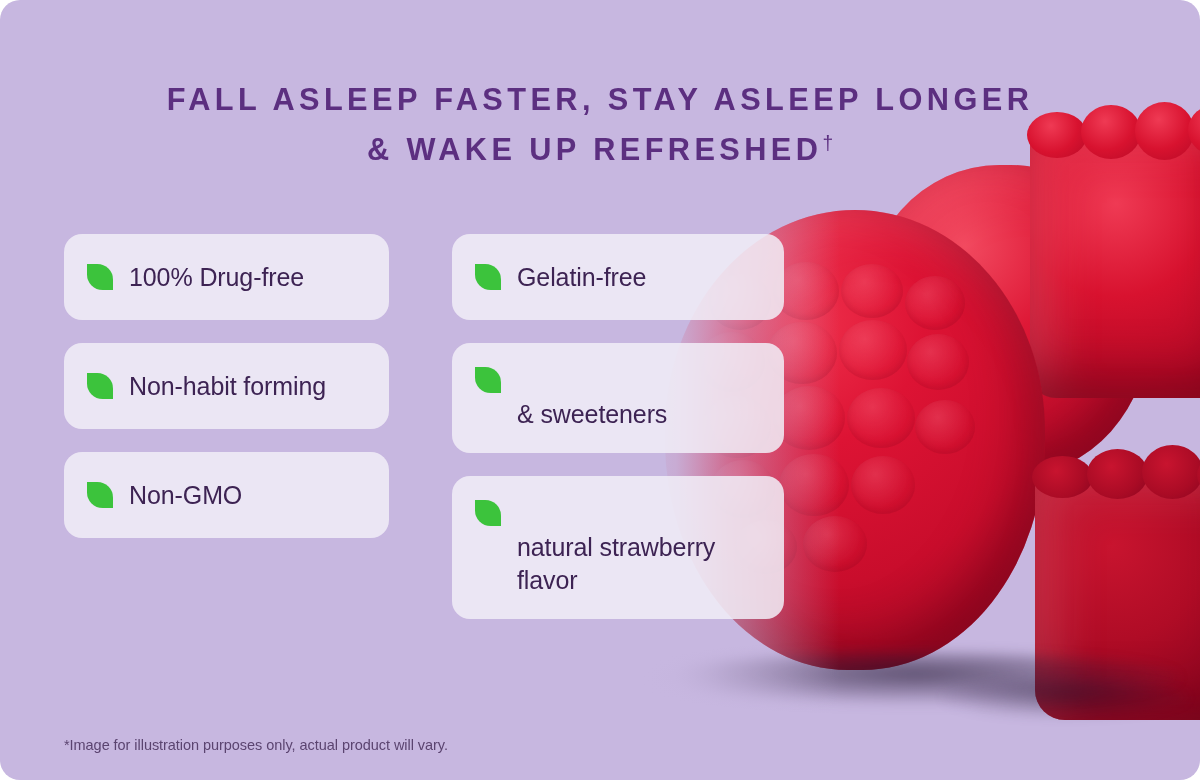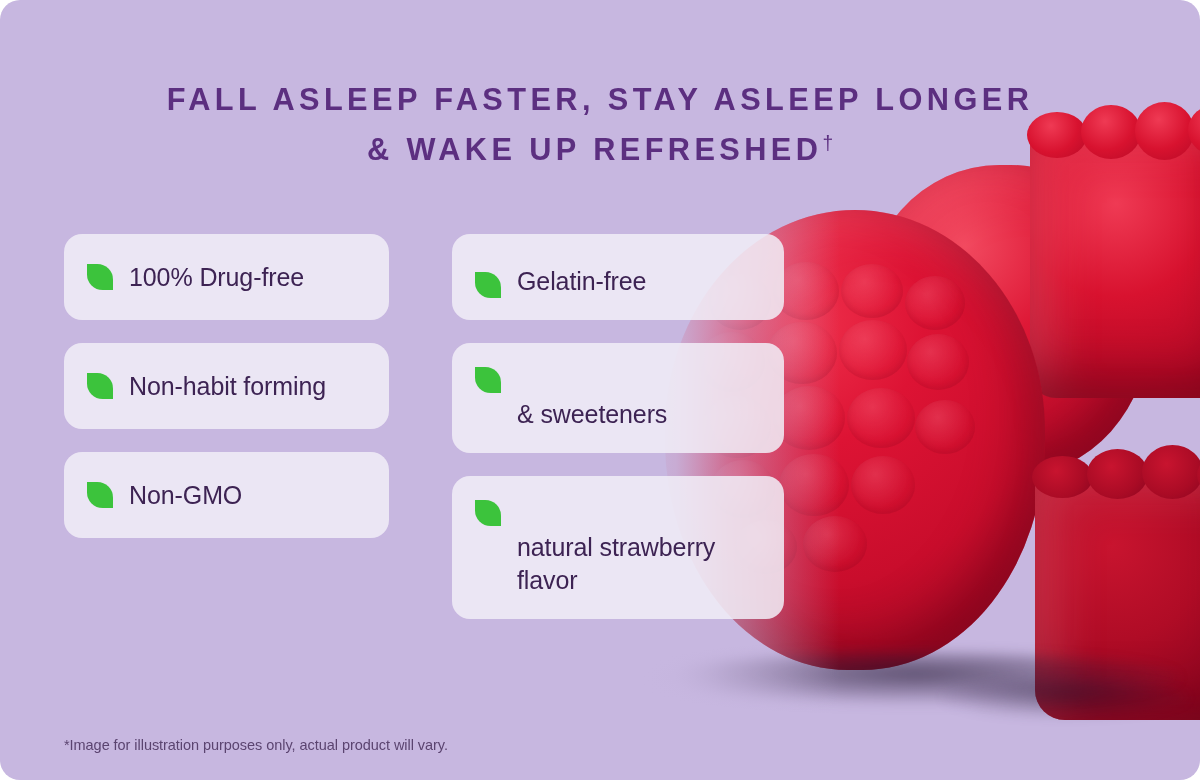--- a/index.html
+++ b/index.html
@@ -197,21 +197,21 @@
     border-radius: 18px;
     display: flex;
     align-items: flex-start;
     gap: 16px;
     padding: 22px 20px 22px 23px;
     box-sizing: border-box;
     min-height: 86px;
   }
   .feature-col.left .pill  { min-height: 86px; align-items: center; }
   .feature-col.right .pill { min-height: 86px; }
-  .feature-col.right .pill.single { align-items: flex-end; }
+  .feature-col.right .pill.single { align-items: center; }
 
   .leaf-icon {
     flex: 0 0 auto;
     width: 26px;
     height: 26px;
     background: #3cc33c;
     border-radius: 0 60% 0 60%;
     transform: rotate(0deg);
     margin-top: 2px;
   }

